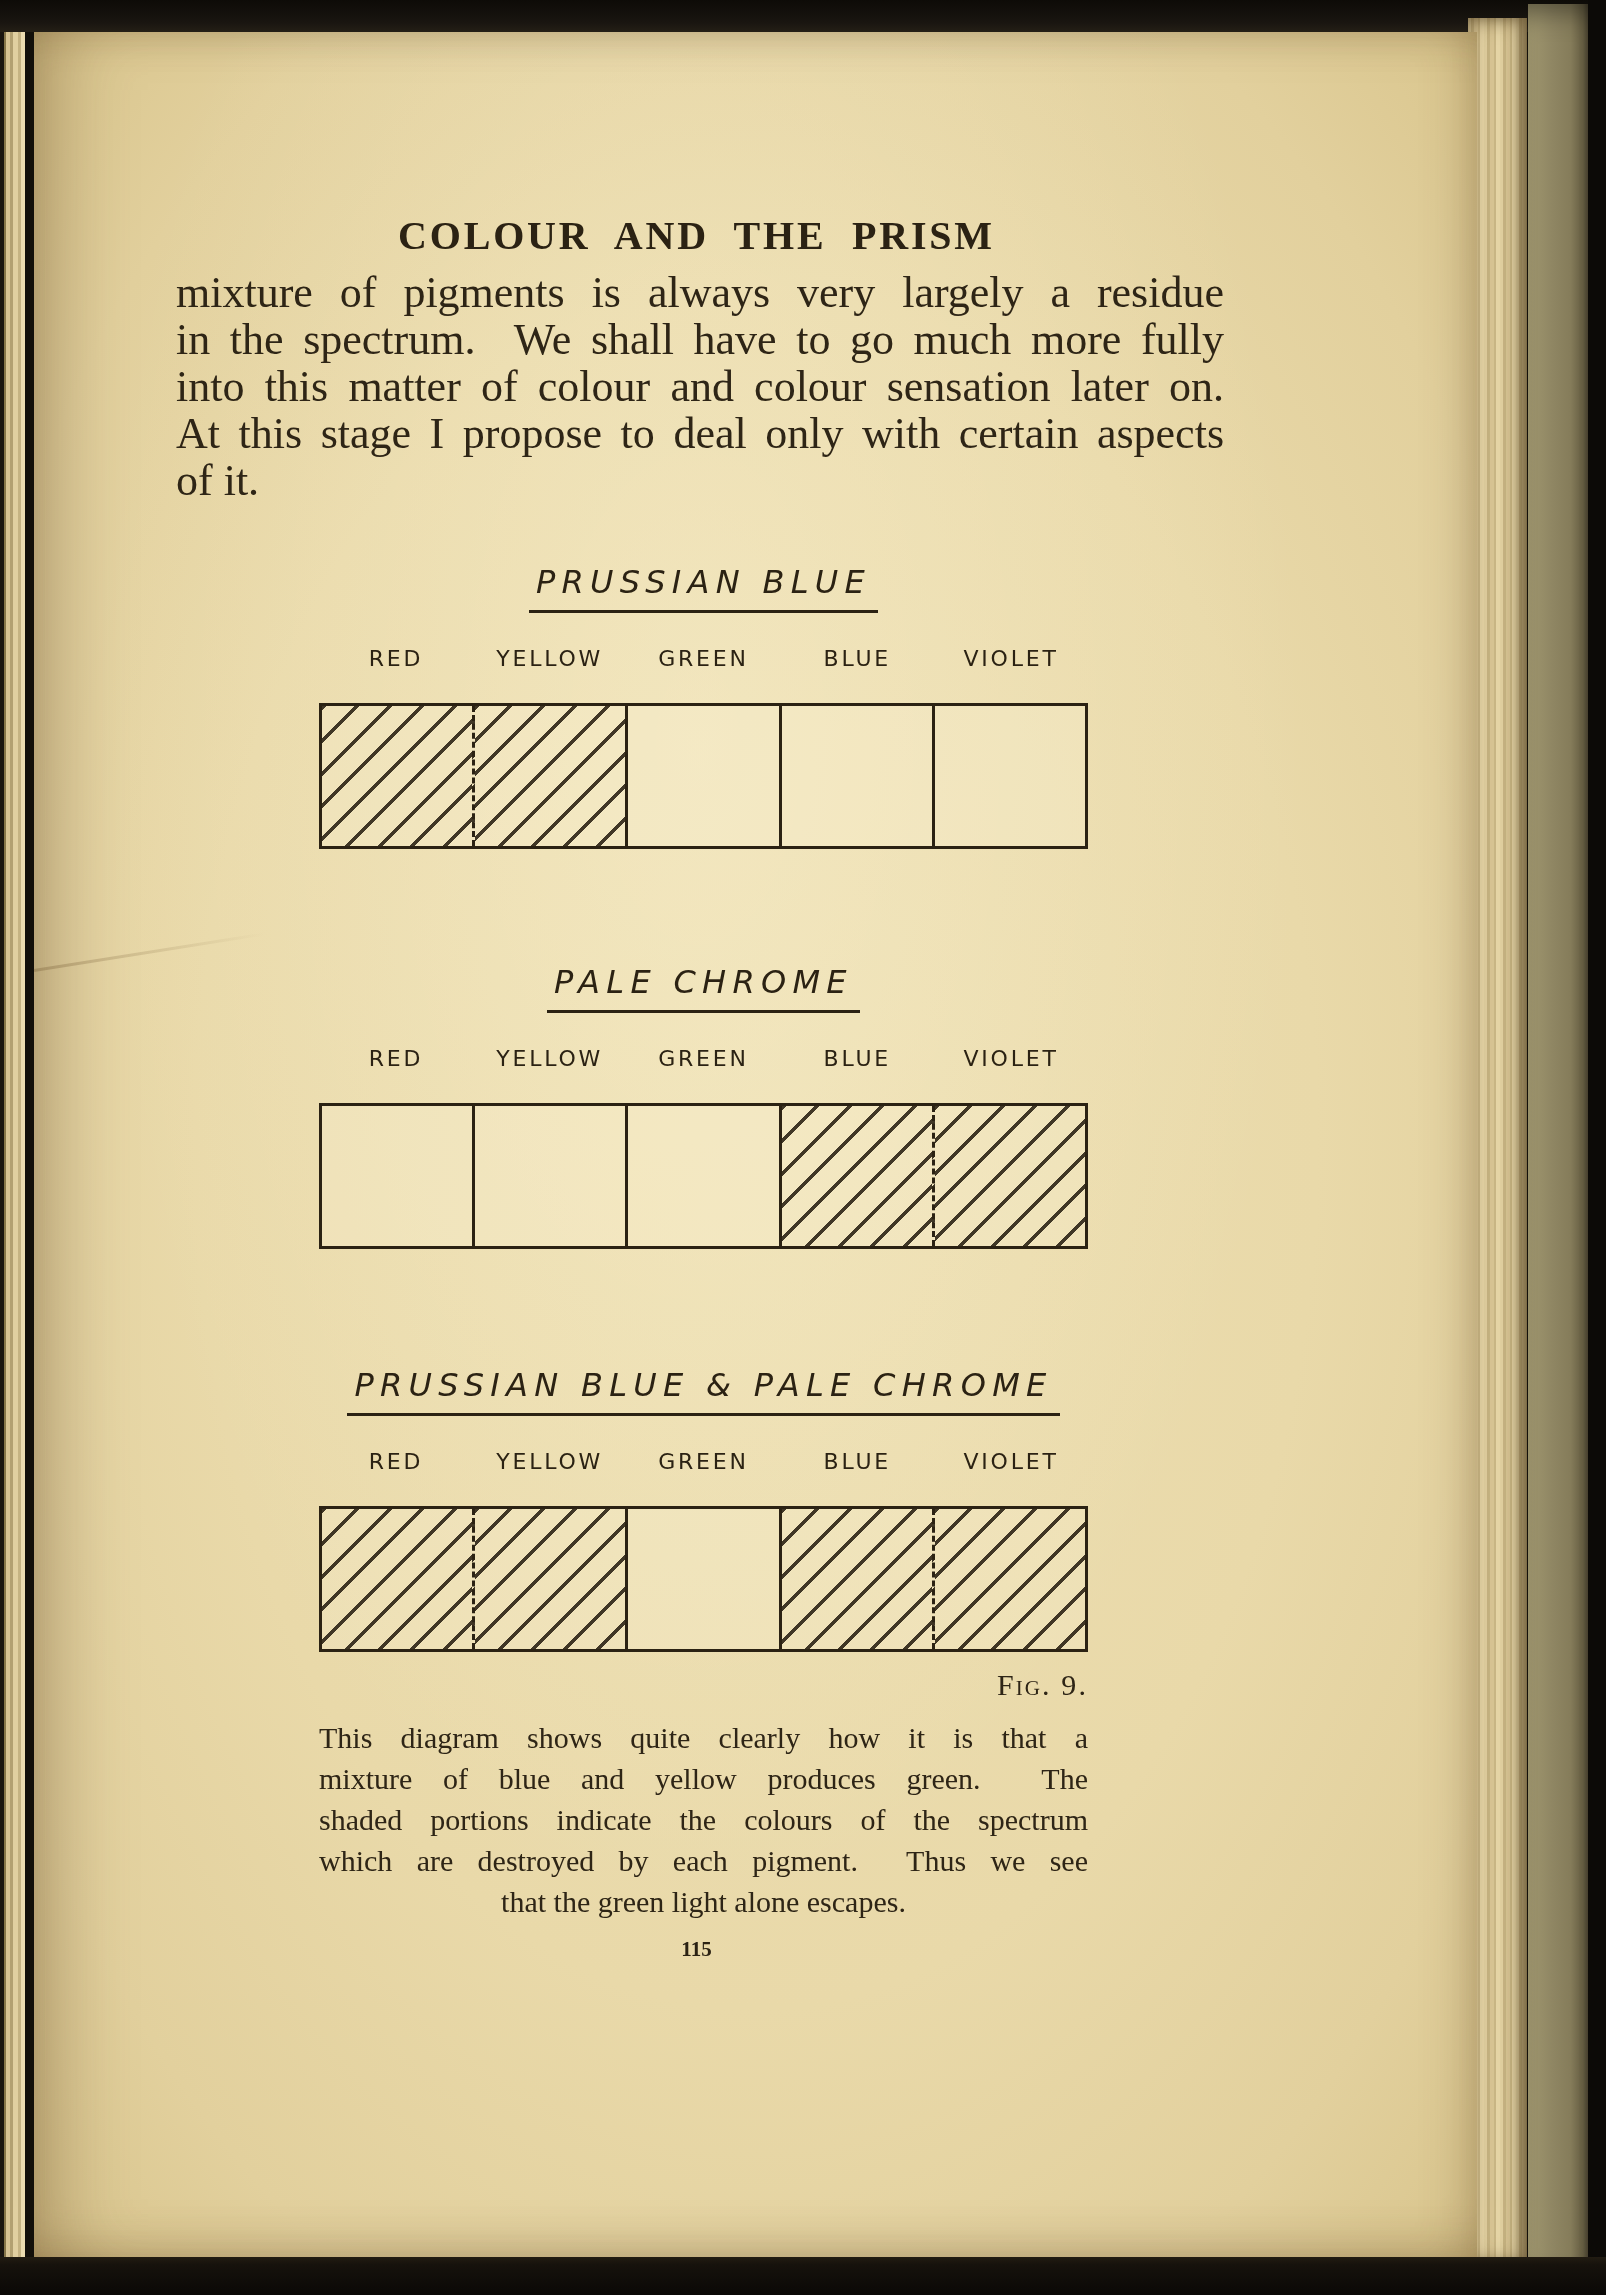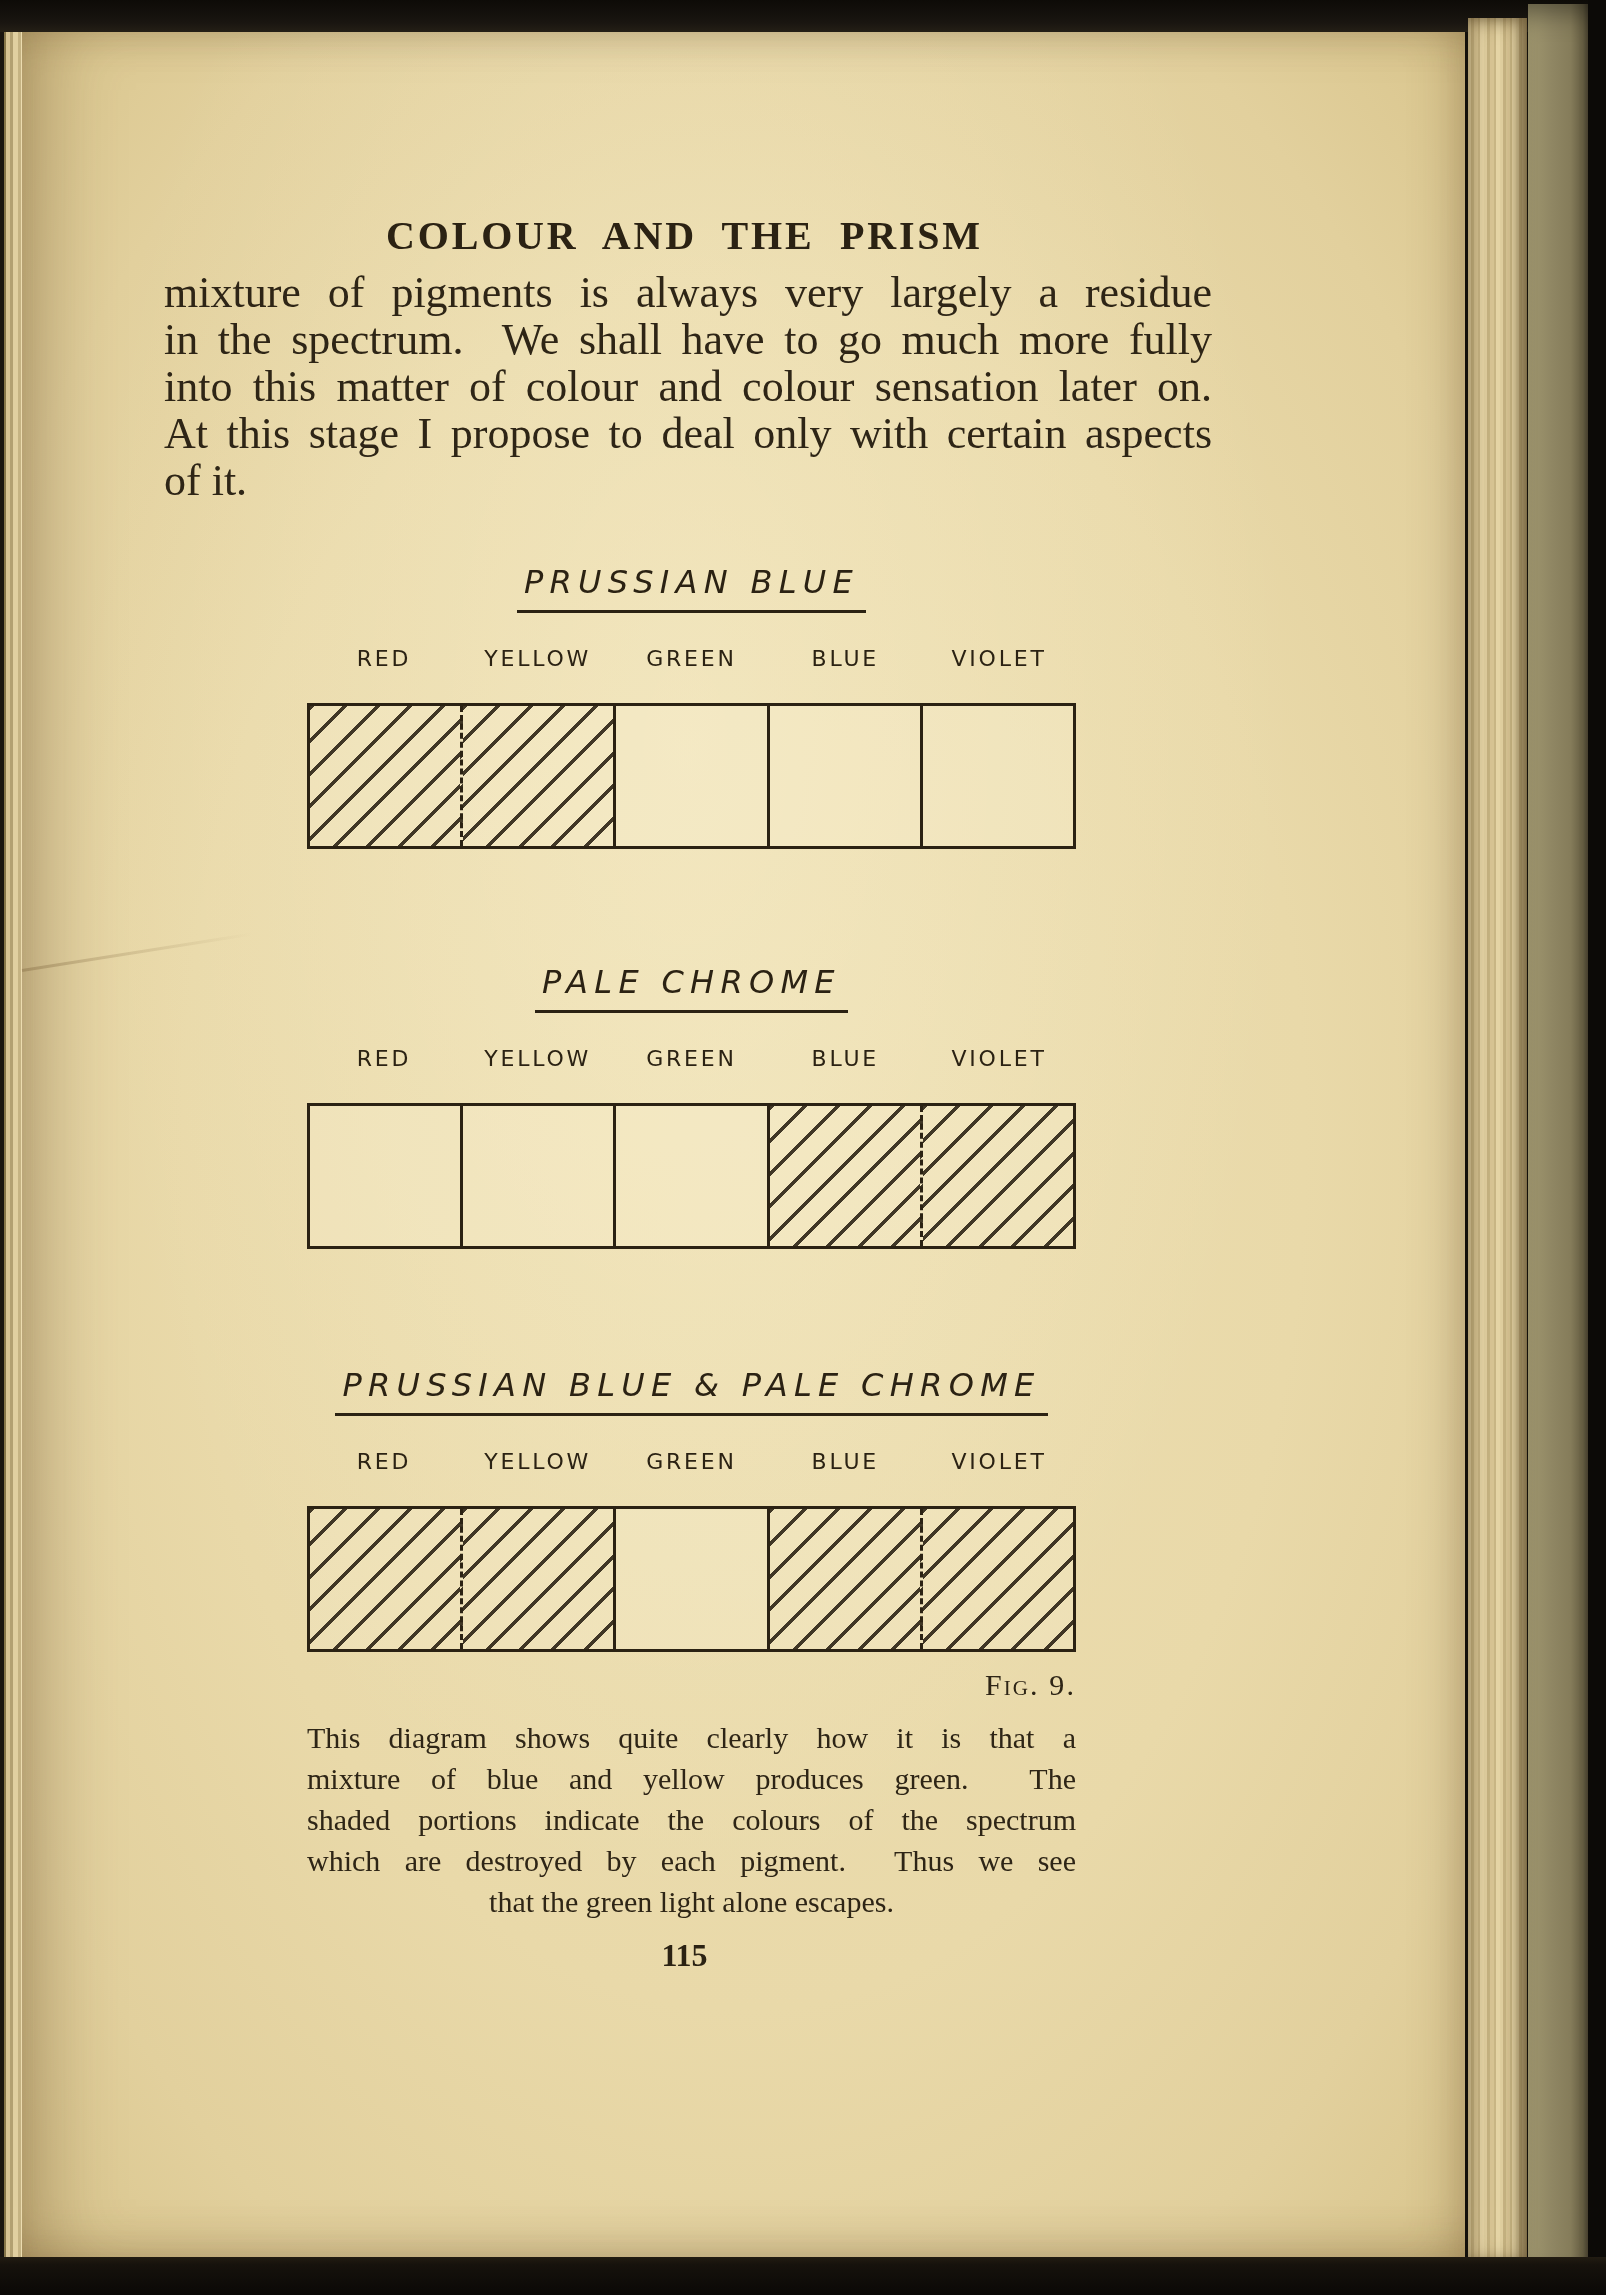--- a/index.html
+++ b/index.html
@@ -17,21 +17,21 @@
   .cover-right{position:absolute;left:1528px;top:4.2px;width:61px;bottom:7px;
     background:linear-gradient(90deg,#a0976f 0%,#8f8663 40%,#857c5a 70%,#655d42 90%,#453e2c 100%);
     box-shadow:inset 0 28px 28px -21px rgba(0,0,0,.45), inset 0 -28px 28px -21px rgba(0,0,0,.45);}
   .page-stack{position:absolute;left:1468px;top:18.3px;width:59px;bottom:31px;
     background:repeating-linear-gradient(90deg,#e0cf9f 0 3.5px,#c6b382 3.5px 5.6px,#d8c594 5.6px 10px,#c9b685 10px 12px,#e6d5a6 12px 16px);
     box-shadow:inset 0 0 25px rgba(82,62,30,.55), inset -7px 0 12.7px rgba(60,45,20,.5);}
   .edge-left{position:absolute;left:0;top:32px;width:25px;bottom:38px;
     background:linear-gradient(90deg,#191510 0 4.2px,#857549 4.2px 6.3px,#d6c394 6.3px 10px,#b2a071 10px 12.7px,#e0cfa0 12.7px 18.3px,#c5b383 18.3px 21px,#ecdcb0 21px 25px);}
 
   
-  .page{position:absolute;left:22px;top:32px;width:1443px;height:2225px;
+  .page{position:absolute;left:34px;top:32px;width:1443px;height:2225px;
     background:
       radial-gradient(ellipse at 46% 32%, rgba(255,248,220,.35) 0%, rgba(255,248,220,0) 55%),
       radial-gradient(ellipse at 50% 50%, #eddfb2 0%, #e9d9a9 55%, #e2d09d 82%, #d9c58d 100%);
     box-shadow:
       inset 56px 0 78px -35px rgba(96,70,34,.38),
       inset -32px 0 49px -24px rgba(96,70,34,.30),
       inset 0 -32px 49px -24px rgba(96,70,34,.22),
       inset 0 24px 42px -24px rgba(96,70,34,.20);
     color:#2d2417;
   }
@@ -60,21 +60,21 @@
       rgba(40,31,17,.88) 0px, rgba(40,31,17,.88) 3.5px, transparent 3.5px, transparent 23px);}
 
   
   .figcap{position:absolute;top:1636px;left:285px;width:769px;text-align:right;
     font-size:30px;font-variant:small-caps;letter-spacing:2.1px;color:#2e2516;}
   .caption{position:absolute;top:1685px;left:285px;width:769px;font-size:30px;line-height:41px;color:#2e2516;}
   .cline.just{text-align:justify;text-align-last:justify;}
   .cline.center{text-align:center;font-family:Liberation Serif, serif;}
 
   .pagenum{position:absolute;top:1905px;left:0;width:1325px;text-align:center;
-    font-size:32px;font-weight:bold;color:#2b2213;}
+    font-size:21px;font-weight:bold;color:#2b2213;}
 
   
   .crease{position:absolute;top:937px;left:0;width:233px;height:2.8px;
     background:linear-gradient(90deg,rgba(120,95,55,.35),rgba(120,95,55,0));
     transform:rotate(-9deg);transform-origin:left center;}
 </style>
 </head>
 <body>
 
 <div class="scene">

